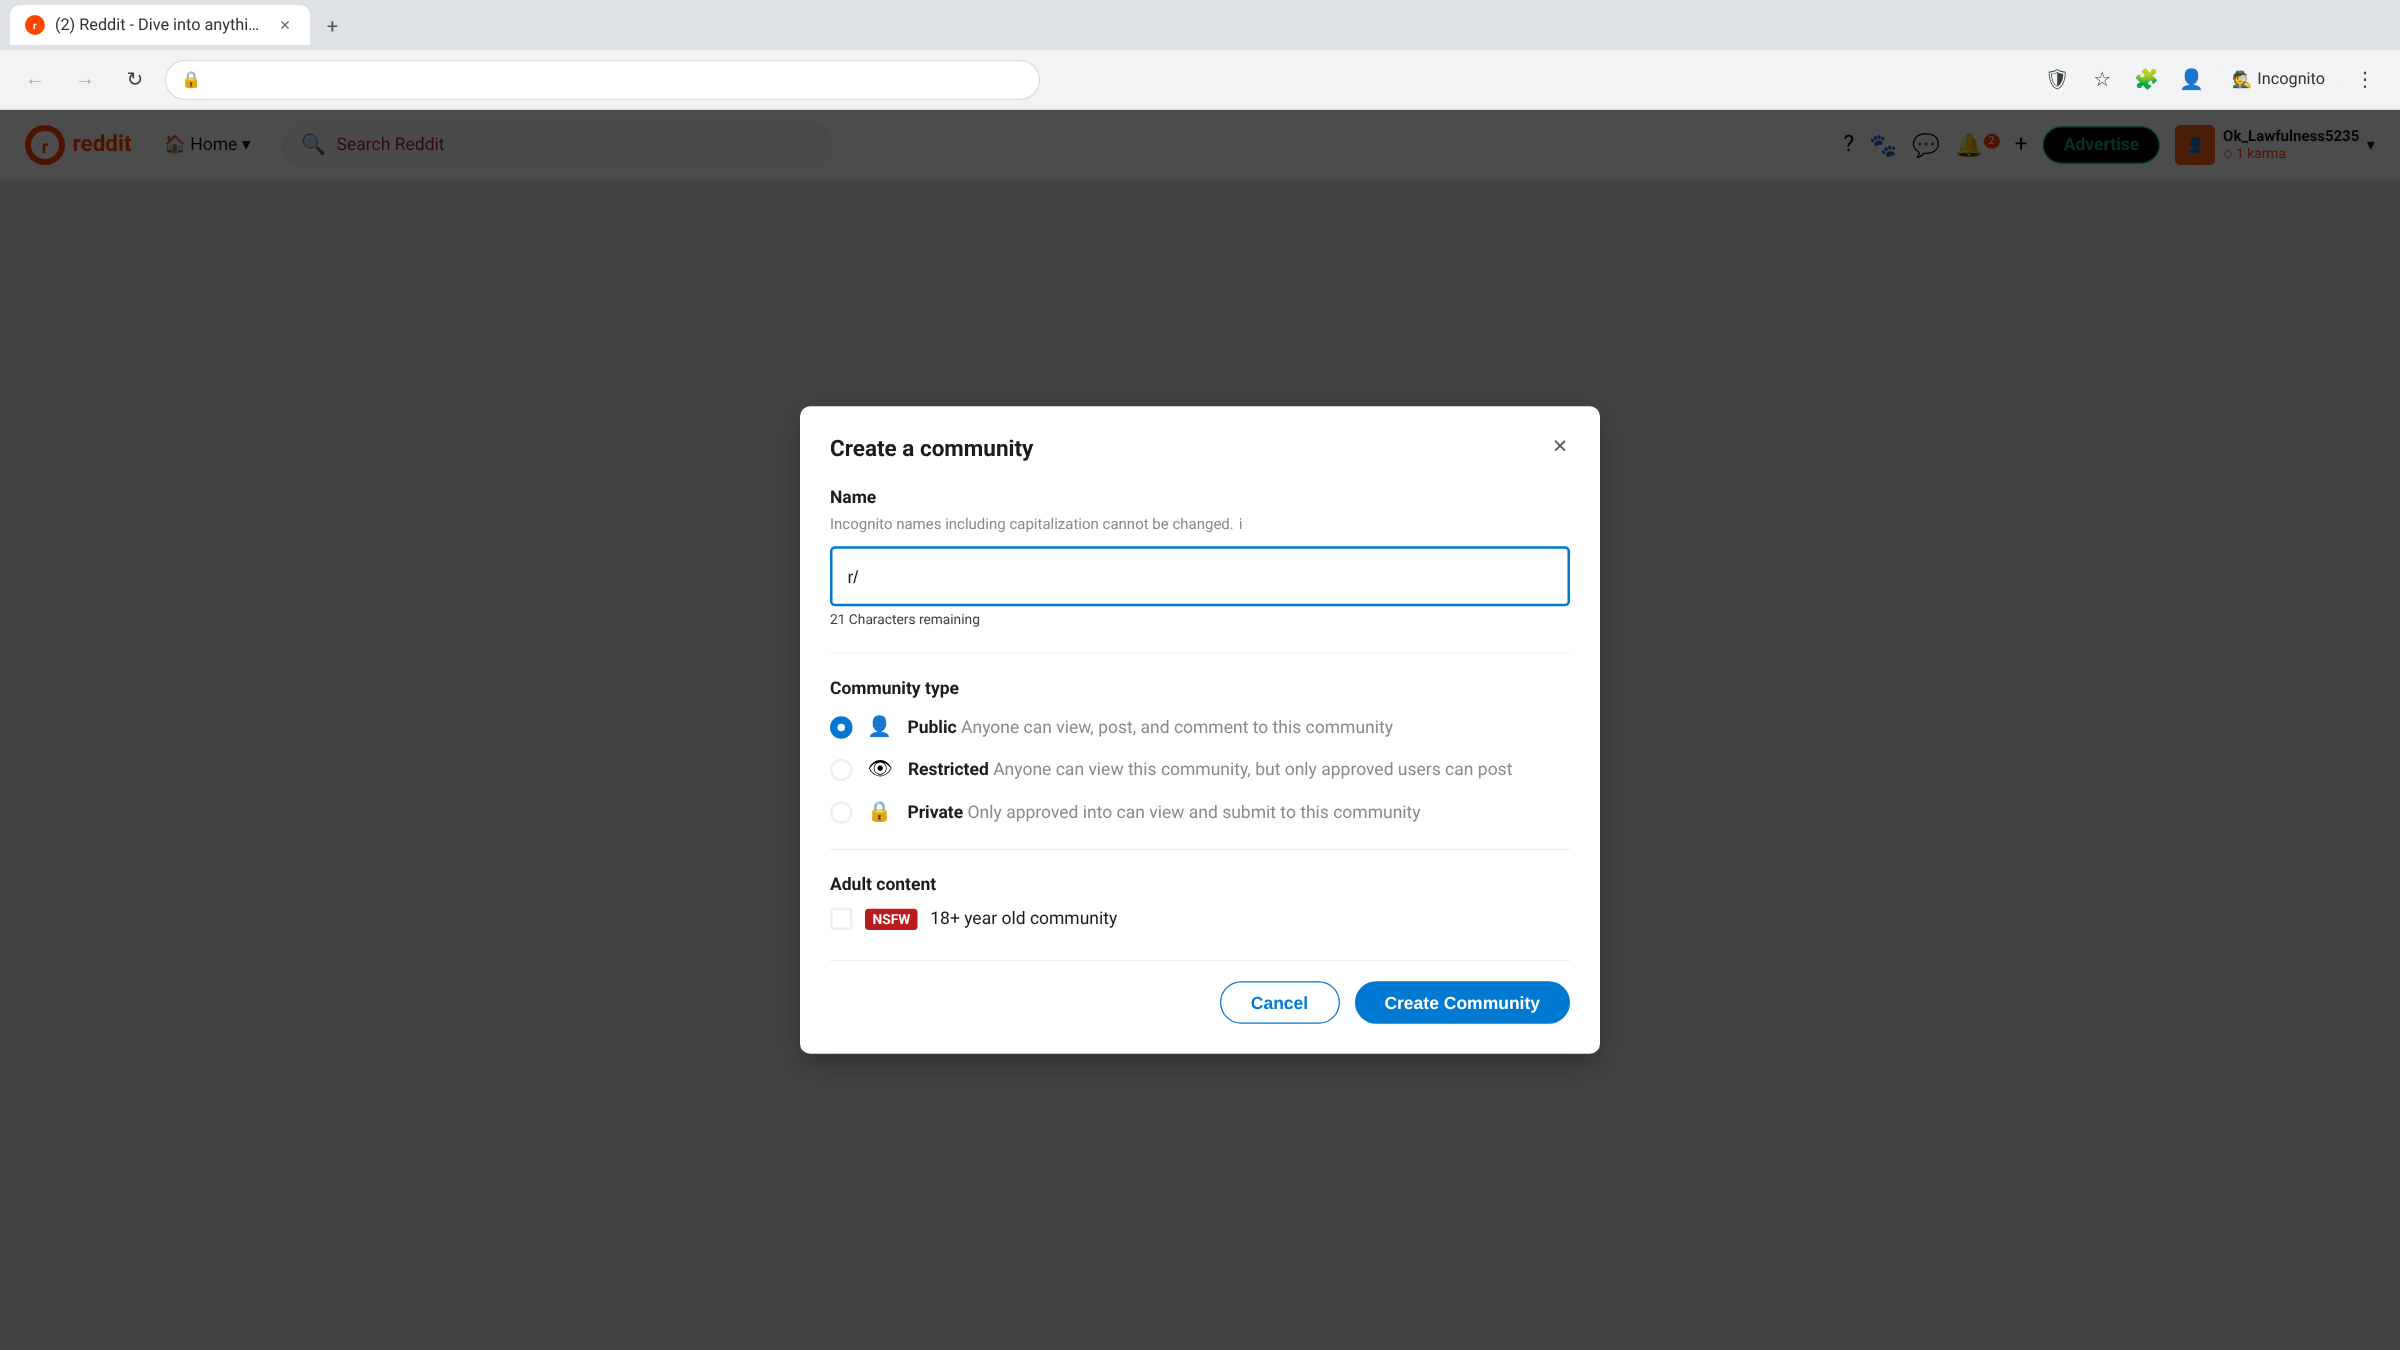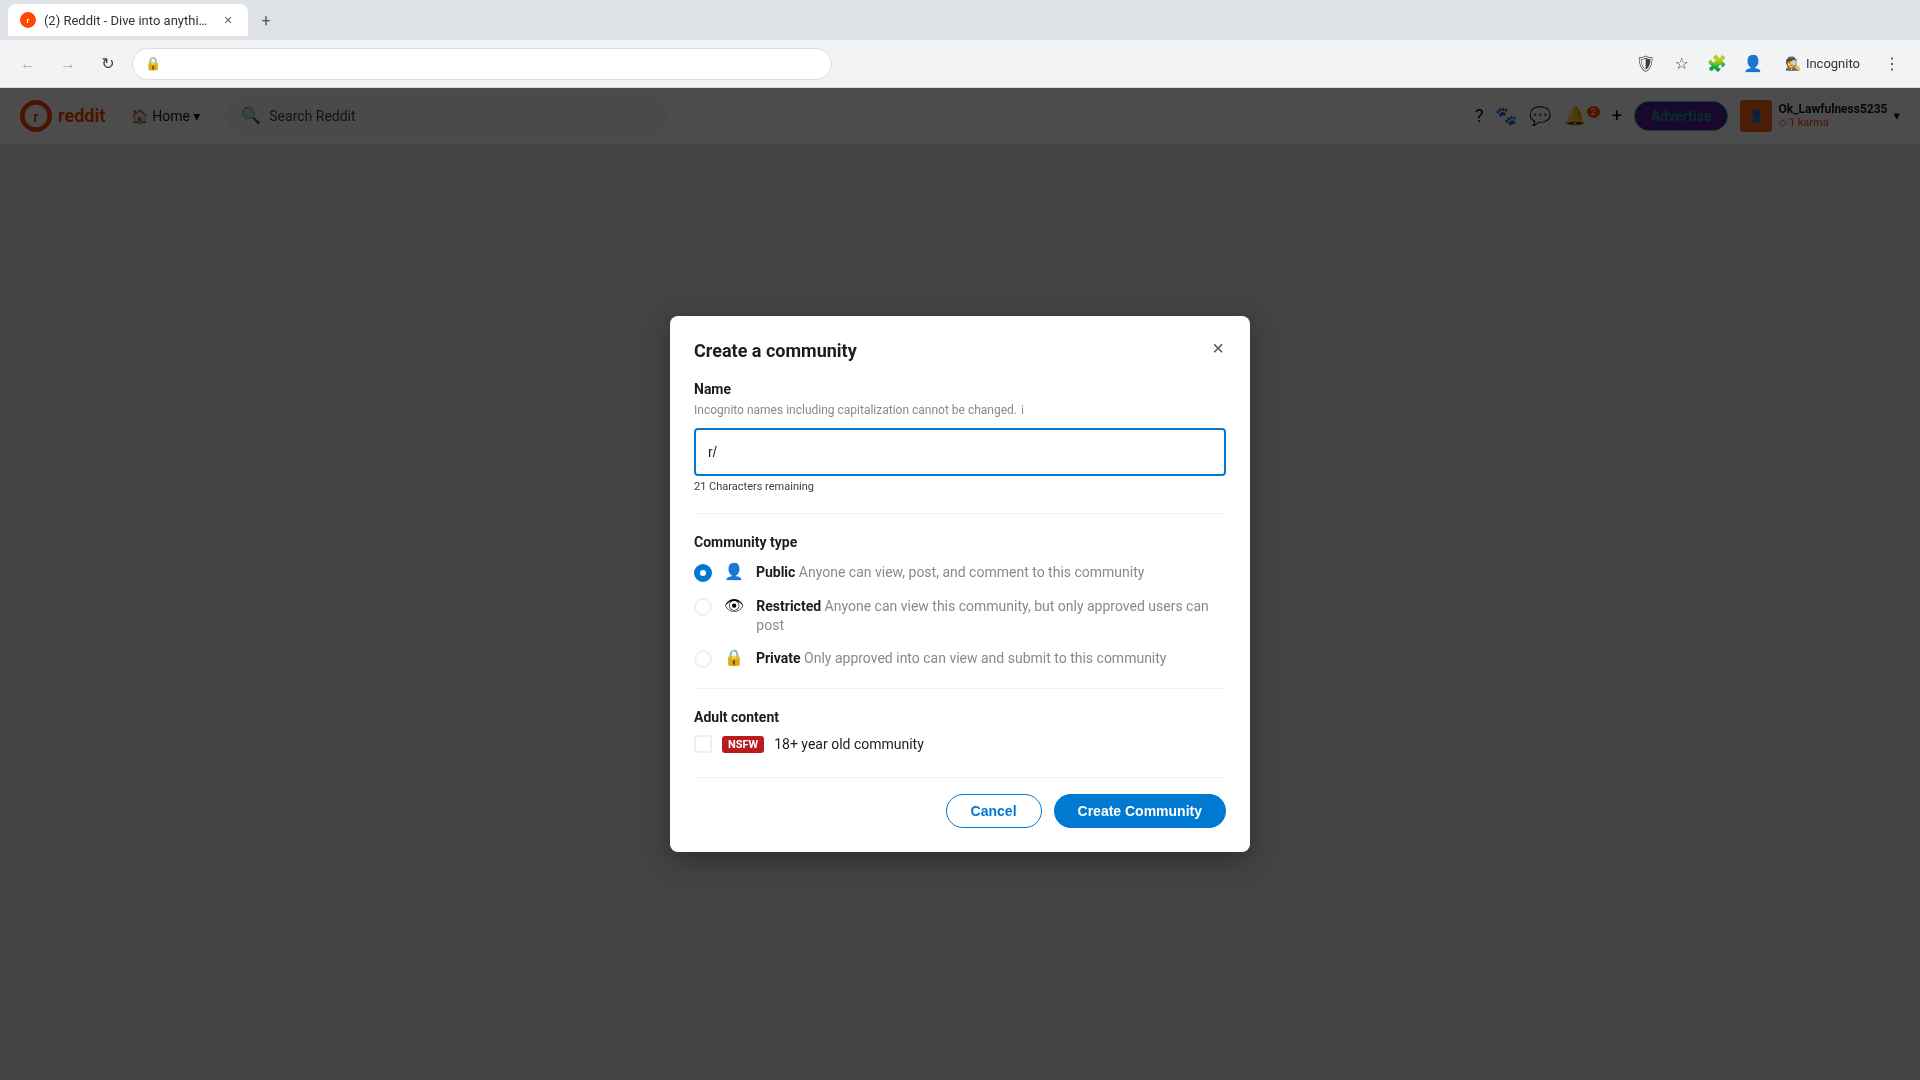--- a/index.html
+++ b/index.html
@@ -16,21 +16,21 @@
     .address-bar .url-text { font-size: 14px; color: #202124; flex: 1; }
     .toolbar-right { display: flex; align-items: center; gap: 4px; margin-left: auto; }
     .toolbar-icon { width: 32px; height: 32px; border-radius: 50%; display: flex; align-items: center; justify-content: center; cursor: pointer; color: #3c4043; font-size: 16px; }
     .incognito-badge { background: #f1f3f4; border-radius: 16px; padding: 4px 12px; font-size: 13px; color: #333; display: flex; align-items: center; gap: 4px; }
 
     
     .page-bg { position: absolute; top: 88px; left: 0; right: 0; bottom: 0; background: #dae0e6; filter: brightness(0.6); }
 
     
     .modal-overlay { position: absolute; top: 88px; left: 0; right: 0; bottom: 0; background: rgba(0,0,0,0.5); display: flex; align-items: center; justify-content: center; z-index: 100; }
-    .modal { background: #fff; border-radius: 8px; width: 580px; padding: 24px; position: relative; box-shadow: 0 8px 24px rgba(0,0,0,0.3); }
+    .modal { background: #fff; border-radius: 8px; width: 640px; padding: 24px; position: relative; box-shadow: 0 8px 24px rgba(0,0,0,0.3); }
     .modal-title { font-size: 18px; font-weight: 700; color: #1c1c1c; margin-bottom: 20px; }
     .modal-close { position: absolute; top: 16px; right: 16px; background: none; border: none; font-size: 20px; cursor: pointer; color: #555; width: 32px; height: 32px; display: flex; align-items: center; justify-content: center; border-radius: 50%; }
 
     
     .section-title { font-size: 14px; font-weight: 700; color: #1c1c1c; margin-bottom: 4px; }
     .section-subtitle { font-size: 12px; color: #878a8c; margin-bottom: 10px; display: flex; align-items: center; gap: 4px; }
     .name-input { width: 100%; height: 48px; border: 2px solid #0079d3; border-radius: 4px; padding: 0 12px; font-size: 14px; color: #1c1c1c; outline: none; }
     .chars-remaining { font-size: 11px; color: #404040; margin-top: 4px; margin-bottom: 20px; }
 
     
@@ -105,29 +105,29 @@
       <svg width="32" height="32" viewBox="0 0 20 20">
           <circle cx="10" cy="10" r="10" fill="#FF4500"></circle>
           <circle cx="10" cy="10" r="7" fill="white"></circle>
           <text x="10" y="14" text-anchor="middle" font-size="9" fill="#FF4500" font-weight="bold">r</text>
         </svg>
       <span style="font-size:18px; font-weight:700; color:#FF4500;">reddit</span>
     </div>
     <div style="display:flex; align-items:center; gap:4px; padding:6px 10px; font-size:14px; color:#0f1419;">🏠 Home ▾</div>
     <div style="flex:1; max-width:440px; height:36px; background:#f6f7f8; border-radius:20px; display:flex; align-items:center; padding:0 14px; gap:8px; border:1px solid #edeff1;">
       <span>🔍</span>
-        <span style="font-size:14px; color:#404040;">Search Reddit</span>
+        <span style="font-size:14px; color:#b91c1c;">Search Reddit</span>
     </div>
     <div style="margin-left:auto; display:flex; align-items:center; gap:12px;">
       <span style="font-size:18px;">?</span>
       <span style="font-size:18px;">🐾</span>
       <span style="font-size:18px;">💬</span>
       <span style="font-size:18px; position:relative;">🔔<sup style="background:#FF4500; color:white; border-radius:50%; padding:1px 4px; font-size:9px;">2</sup></span>
       <span style="font-size:18px;">+</span>
-      <div style="background:#4c1d95; border:1px solid #0dd3bb; color:#1c9a8e; padding:6px 16px; border-radius:20px; font-size:14px; font-weight:700; cursor:pointer;">Advertise</div>
+      <div style="background:#000000; border:1px solid #0dd3bb; color:#1c9a8e; padding:6px 16px; border-radius:20px; font-size:14px; font-weight:700; cursor:pointer;">Advertise</div>
       <div style="display:flex; align-items:center; gap:6px; font-size:13px; color:#0f1419;">
         <div style="width:32px; height:32px; border-radius:4px; background:#ff6314; display:flex; align-items:center; justify-content:center; color:white; font-size:12px;">👤</div>
         <div>
           <div style="font-size:12px; font-weight:700;">Ok_Lawfulness5235</div>
           <div style="font-size:11px; color:#ff4500;">⬦ 1 karma</div>
         </div>
         <span>▾</span>
       </div>
     </div>
   </div>

